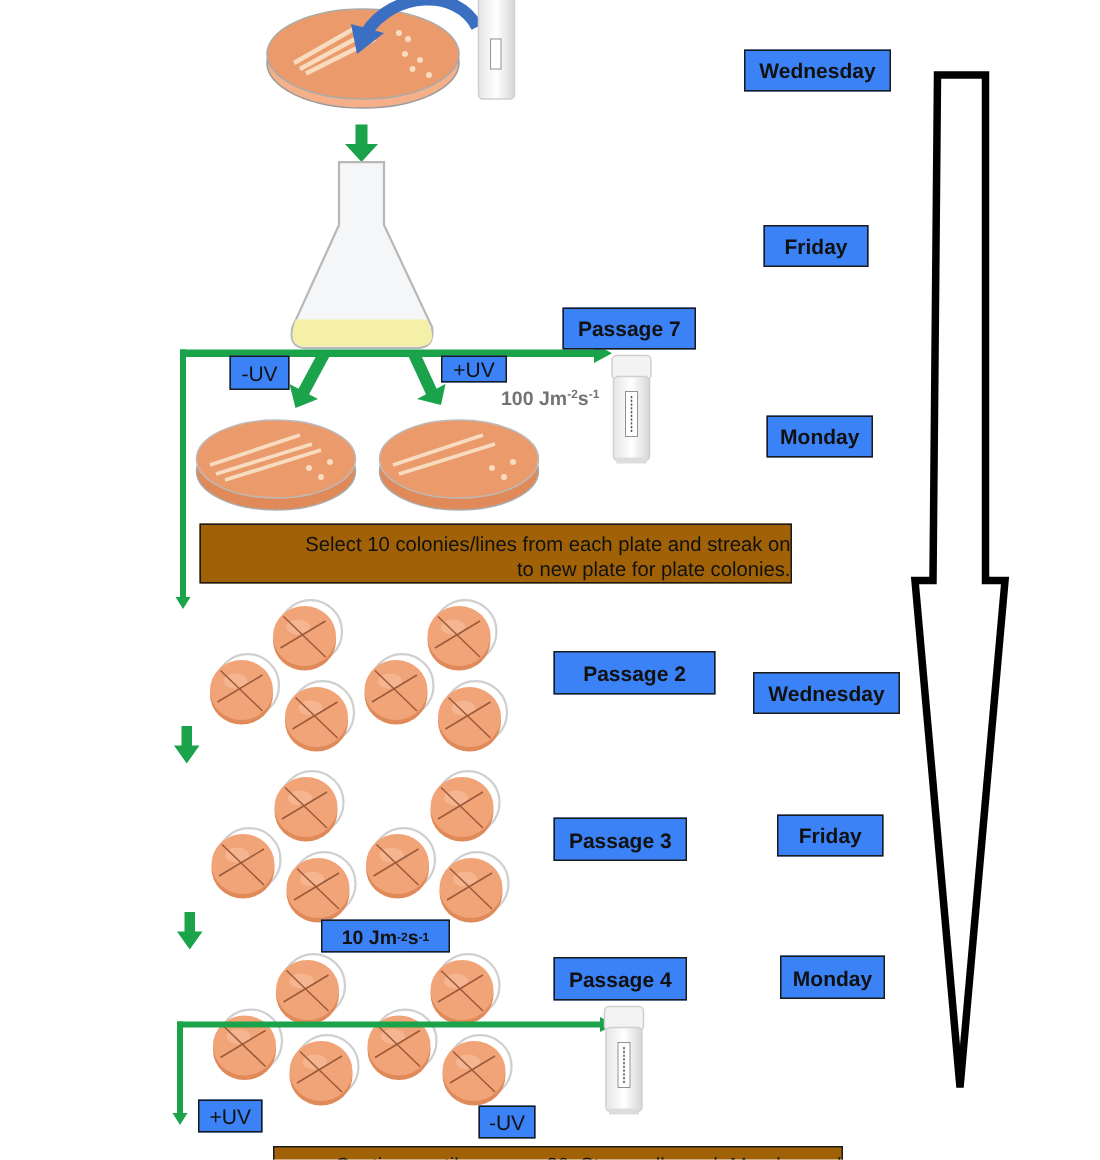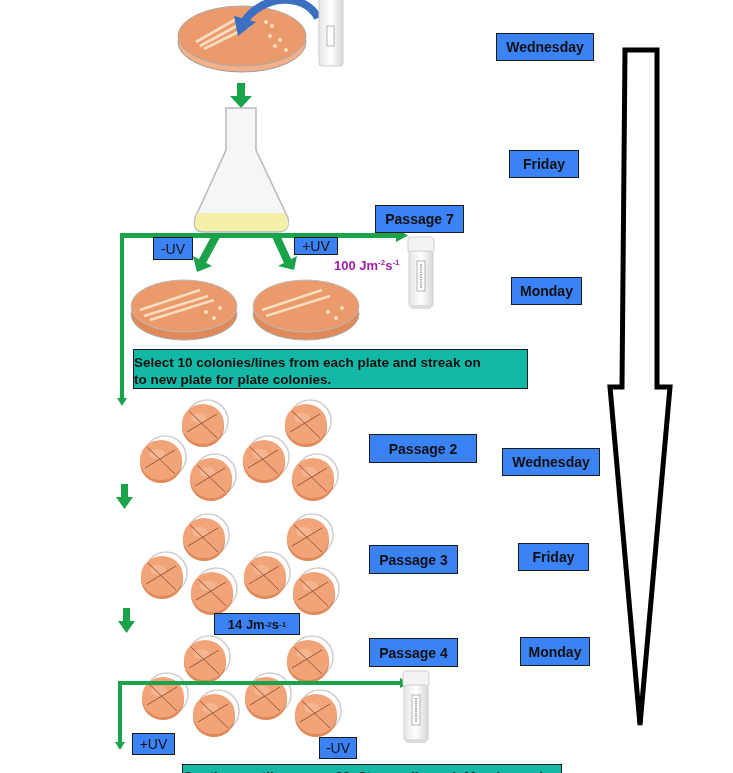--- a/index.html
+++ b/index.html
@@ -2,25 +2,25 @@
 <html><head>
 <meta charset="utf-8">
 <style>
   html, body { margin:0; padding:0; background:#ffffff; }
   body { width:733px; height:773px; position:relative; overflow:hidden; font-family:"Liberation Sans", sans-serif; }
   .label-box {
     position:absolute; border:1px solid #1a1a1a; background:#3b82f6;
     font-weight:bold; font-size:14px; color:#111; box-sizing:border-box;
     display:flex; align-items:center; justify-content:center; white-space:nowrap;
   }
-  .plain-label { position:absolute; font-weight:bold; font-size:13px; color:#a21caf; white-space:nowrap;text-align:right; }
+  .plain-label { position:absolute; font-weight:bold; font-size:13px; color:#737373; white-space:nowrap;text-align:right; }
   .plain-label sup { font-size:8px; }
   .note-box {
-    position:absolute; border:1px solid #1a1a1a; background:#14b8a6; box-sizing:border-box;
-    font-weight:bold; font-size:13.5px; color:#111; text-align:left; line-height:17px;
+    position:absolute; border:1px solid #1a1a1a; background:#a16207; box-sizing:border-box;
+    font-weight:normal; font-size:13.5px; color:#111; text-align:right; line-height:17px;
   }
   svg { position:absolute; left:0; top:0; }
 </style>
 </head>
 <body>
 
 <svg width="733" height="773">
   <defs>
     <linearGradient id="vialGrad" x1="0" x2="1">
       <stop offset="0" stop-color="#e6e6e6"></stop>
@@ -159,21 +159,21 @@
 <div class="label-box" style="left:375px;top:205px;width:89px;height:28px;">Passage 7</div>
 <div class="label-box" style="left:369px;top:434px;width:108px;height:29px;">Passage 2</div>
 <div class="label-box" style="left:369px;top:545px;width:89px;height:29px;">Passage 3</div>
 <div class="label-box" style="left:369px;top:638px;width:89px;height:29px;">Passage 4</div>
 
 <div class="label-box" style="left:153px;top:237px;width:40px;height:23px;font-weight:normal;">-UV</div>
 <div class="label-box" style="left:294px;top:237px;width:44px;height:18px;font-weight:normal;">+UV</div>
 <div class="plain-label" style="left:334px;top:258px;"><span>100 Jm</span><sup>-2</sup><span>s</span><sup>-1</sup></div>
 
 <div class="label-box" style="left:214px;top:613px;width:86px;height:22px;font-size:13px;">
-    <span>14 Jm</span>
+    <span>10 Jm</span>
     <sup style="font-size:8px">-2</sup>
     <span>s</span>
     <sup style="font-size:8px">-1</sup>
   </div>
 
 <div class="label-box" style="left:132px;top:733px;width:43px;height:22px;font-weight:normal;">+UV</div>
 <div class="label-box" style="left:319px;top:737px;width:38px;height:22px;font-weight:normal;">-UV</div>
 
 <div class="note-box" style="left:133px;top:349px;width:395px;height:40px;padding-top:4px;">
   <div>Select 10 colonies/lines from each plate and streak on</div>

